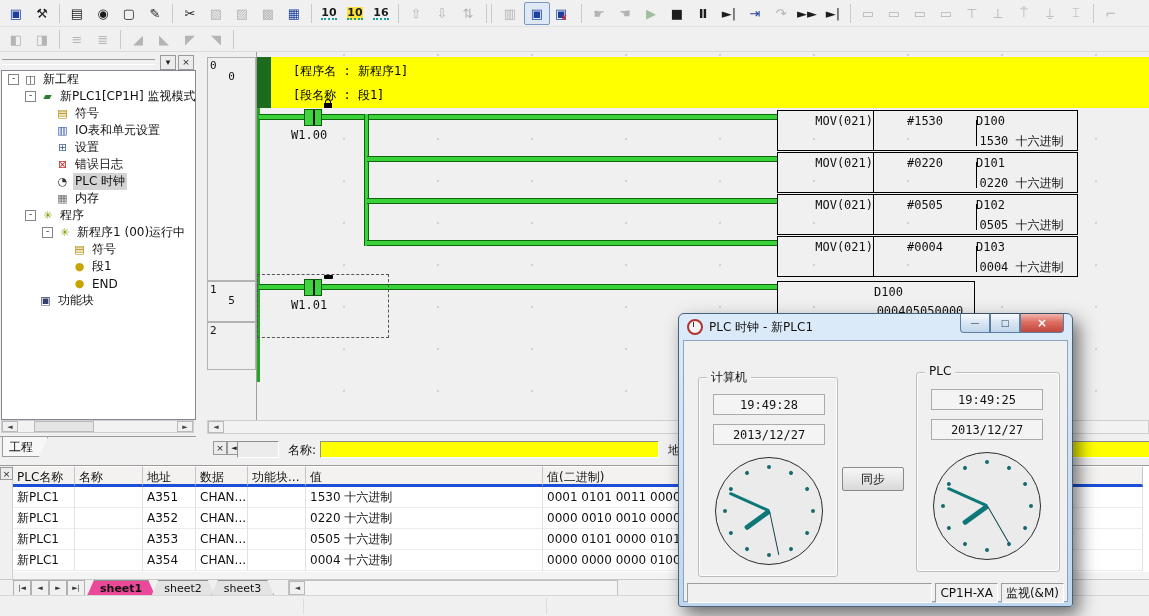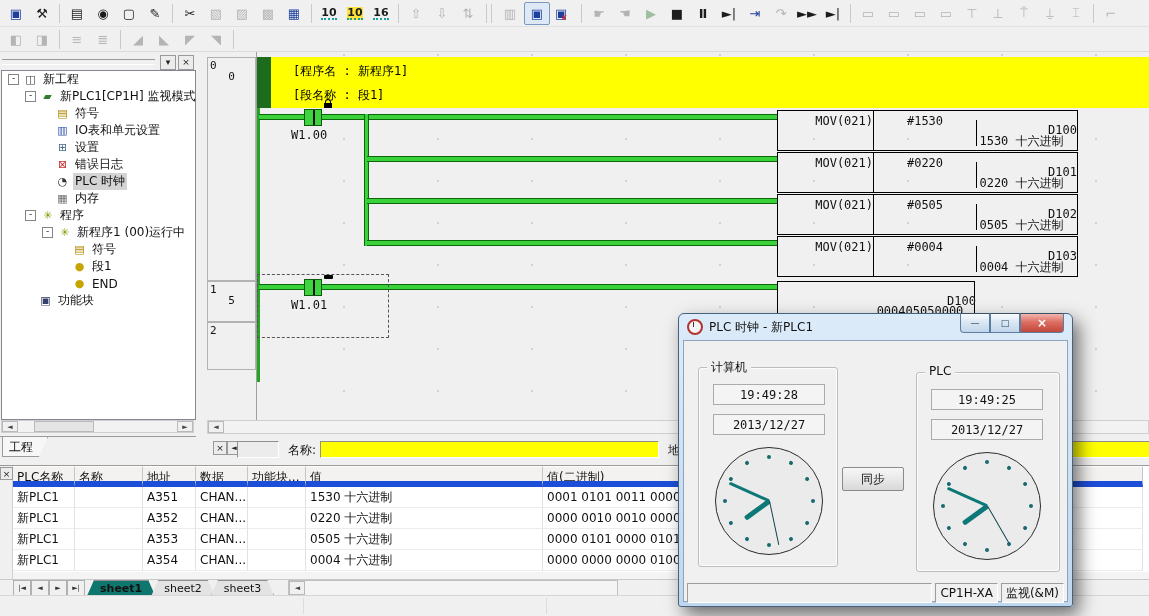--- a/index.html
+++ b/index.html
@@ -72,21 +72,21 @@
   .clabel{position:absolute;font-size:12px}
   .lock{position:absolute;width:8px;height:5px;background:#000}
   .lock::before{content:"";position:absolute;top:-4px;left:1px;width:4px;height:4px;border:1px solid #000;
                 border-bottom:none;border-radius:3px 3px 0 0}
   .fmark{position:absolute;width:9px;height:4px;background:#000;border-radius:1px}
   .selrect{position:absolute;border:1px dashed #555;background:transparent}
   .lblk{position:absolute;width:301px;height:41px;border:1px solid #000;box-sizing:border-box}
   .lblk .col1{position:absolute;left:0;top:0;width:96px;height:100%;border-right:1px solid #000;
               text-align:right;padding-top:3px;box-sizing:border-box}
   .lblk .src{position:absolute;left:96px;top:3px;width:102px;text-align:center}
-  .lblk .dst{position:absolute;left:198px;top:12px;width:101px;text-align:right}
+  .lblk .dst{position:absolute;left:198px;top:3px;width:101px;text-align:left}
   .lblk .mid{position:absolute;left:198px;top:9px;width:1px;height:26px;background:#000}
   .lblk .val{position:absolute;left:188px;top:22px;width:111px;text-align:center;font-size:12px}
   .dateblk{width:198px}
   .dateblk .dst{left:96px;width:102px}
   .dateblk .val{left:86px;width:112px}
   #lscroll{position:absolute;left:207px;top:420px;width:942px;height:14px;background:#f2f2f2;
            border:1px solid #cfcfcf;display:flex;box-sizing:border-box}
 
   
   #namebar{position:absolute;left:207px;top:437px;width:942px;height:25px;background:#f0f0f0}
@@ -95,34 +95,34 @@
            border-color:#8f8f8f #fff #fff #8f8f8f;background:#ececec}
   .baylabel{position:absolute;top:5px}
   .yinput{position:absolute;top:4px;height:15px;background:#ffff00;border:1px solid;
           border-color:#8f8f8f #fff #fff #8f8f8f}
 
   
   #watch{position:absolute;left:0;top:465px;width:1149px;height:130px;background:#fff;border-top:1px solid #9a9a9a;box-sizing:border-box}
   .wstrip{position:absolute;left:0;top:0;width:13px;height:130px;background:#f0f0f0;border-right:1px solid #cfcfcf;box-sizing:border-box}
   .wstrip .minibtn{width:11px;height:11px;margin:1px 0 0 0}
   #whead{position:absolute;left:13px;top:0;width:1136px;height:21px;display:flex}
-  .hcell{background:#f3f2f0;border-right:1px solid #c6c6c6;border-bottom:6px solid #1d4ed8;
+  .hcell{background:#f3f2f0;border-right:1px solid #c6c6c6;border-bottom:3px solid #1d4ed8;
          border-top:1px solid #fff;line-height:20px;padding-left:4px;box-sizing:border-box;flex:none;overflow:hidden}
   #wrows{position:absolute;left:13px;top:21px;width:1136px;height:85px}
   .wrow{height:21px;display:flex}
   .wcell{border-right:1px solid #e2e2e2;border-bottom:1px solid #ececec;line-height:20px;
          padding-left:4px;box-sizing:border-box;flex:none;overflow:hidden;white-space:nowrap}
   .wband{position:absolute;left:13px;top:106px;width:1136px;height:7px;background:#f4f4f4}
   #sheetrow{position:absolute;left:0;top:113px;width:1149px;height:17px;background:#f0f0f0;
             border-top:1px solid #c8c8c8;display:flex;align-items:stretch;box-sizing:border-box}
   .navbtn{width:16px;background:#f0f0f0;border:1px solid #b0b0b0;font-size:7px;display:flex;
           align-items:center;justify-content:center;color:#333;flex:none}
   .sheettab{padding:0 12px;line-height:15px;background:#e3e3e3;border:1px solid #8f8f8f;margin-left:-4px;
             clip-path:polygon(7px 0,calc(100% - 7px) 0,100% 100%,0 100%);font-size:11px;flex:none}
-  .sheettab.active{background:#0f766e;font-weight:bold}
+  .sheettab.active{background:#ec4899;font-weight:bold}
   #sheetscroll{margin-left:14px;width:330px;background:#f4f4f4;border:1px solid #c0c0c0;display:flex;box-sizing:border-box}
 
   
   #statusbar{position:absolute;left:0;top:595px;width:1149px;height:21px;background:#f0f0f0;border-top:1px solid #d6d6d6;box-sizing:border-box}
   .ssep{position:absolute;top:2px;width:1px;height:16px;background:#dcdcdc}
 
   
   #dlg{position:absolute;left:678px;top:313px;width:395px;height:294px;z-index:40;
        background:linear-gradient(#dcebf9,#bfd7ee);border:1px solid #47627f;border-radius:6px 6px 3px 3px;
        box-shadow:6px 8px 18px rgba(0,0,0,.55);box-sizing:border-box}
@@ -575,21 +575,21 @@
       <span class="dlg-ico"></span>
       <span>PLC 时钟 - 新PLC1</span>
       <span class="caps">
         <span class="cap first">—</span>
         <span class="cap">□</span>
         <span class="cap close">×</span>
       </span>
     </div>
     <div class="dlg-client">
 
-      <div class="grp" style="left:14px;top:26px;width:138px;height:198px">
+      <div class="grp" style="left:14px;top:36px;width:138px;height:198px">
         <span class="grp-label">计算机</span>
         <div class="tfield mono" style="top:16px">19:49:28</div>
         <div class="tfield mono" style="top:46px">2013/12/27</div>
         <div class="cface">
           <span class="hand h-hour" style="transform:rotate(234deg)"></span>
           <span class="hand h-min" style="transform:rotate(294deg)"></span>
           <span class="hand h-sec" style="transform:rotate(168deg)"></span>
         <span class="cdot" style="transform: rotate(0deg) translateY(-44px);"></span>
             <span class="cdot" style="transform: rotate(30deg) translateY(-44px);"></span>
             <span class="cdot" style="transform: rotate(60deg) translateY(-44px);"></span>

